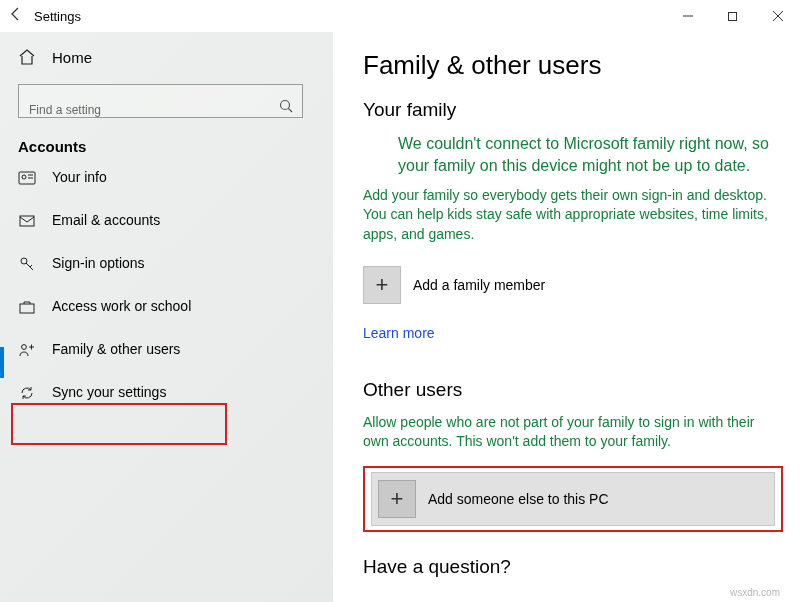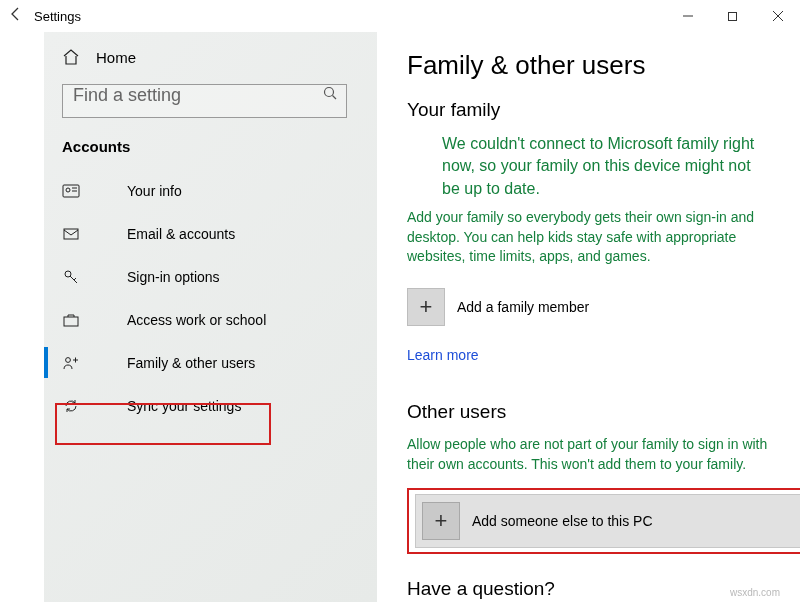--- a/index.html
+++ b/index.html
@@ -20,53 +20,50 @@
   .titlebar .title { font-size:13px; color:#000; padding-left:2px; }
   .winbtns { position:absolute; right:0; top:0; display:flex; }
   .winbtn { width:45px; height:32px; display:flex; align-items:center; justify-content:center; color:#333; }
   .winbtn svg { display:block; }
   .body { flex:1; display:flex; min-height:0; }
   .sidebar {
     width:333px;
     background: linear-gradient(135deg, #eef0ef, #e7eae8);
     padding: 4px 12px 0 0;
     position:relative;
-    margin-left:44px;
   }
   .home-row { display:flex; align-items:center; height:42px; padding-left:18px; color:#000; }
   .home-row .ico { width:22px; display:flex; justify-content:flex-start; }
   .home-row .lbl { font-size:15px; padding-left:12px; }
   .searchbox {
     margin: 6px 18px 10px 18px;
     height:34px;
     border:1px solid #9a9a9a;
     background:rgba(255,255,255,0.25);
     display:flex;
-    align-items:flex-start;
+    align-items:flex-end;
     padding: 0 8px 0 10px;
     color:#666;
-    font-size:18px;
+    font-size:12px;
     font-style:italic;
   }
   .searchbox .placeholder { flex:1; font-style:normal; color:#666; }
   .searchbox .sico { color:#555; }
   .section-title {
     font-weight:600;
     font-size:15px;
     padding: 10px 0 14px 18px;
   }
   .navitem {
     display:flex;
-    align-items:center;
     height:43px;
     padding-left:18px;
     position:relative;
     font-size:14px;
     color:#000;
-    gap:31px;
   }
   .navitem .ico { width:22px; display:flex; color:#222; }
   .navitem .lbl { padding-left:12px; }
   .navitem.active::before {
     content:"";
     position:absolute;
     left:0; top:6px; bottom:6px;
     width:4px;
     background:#0078d4;
   }

